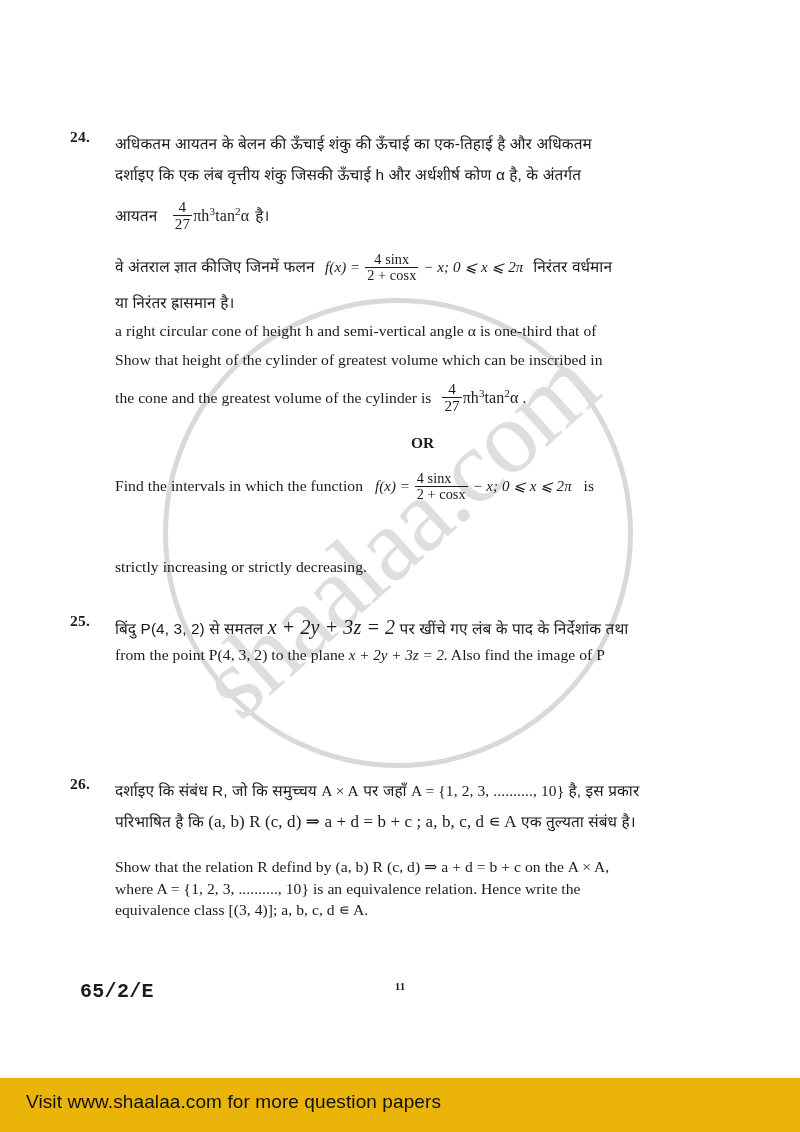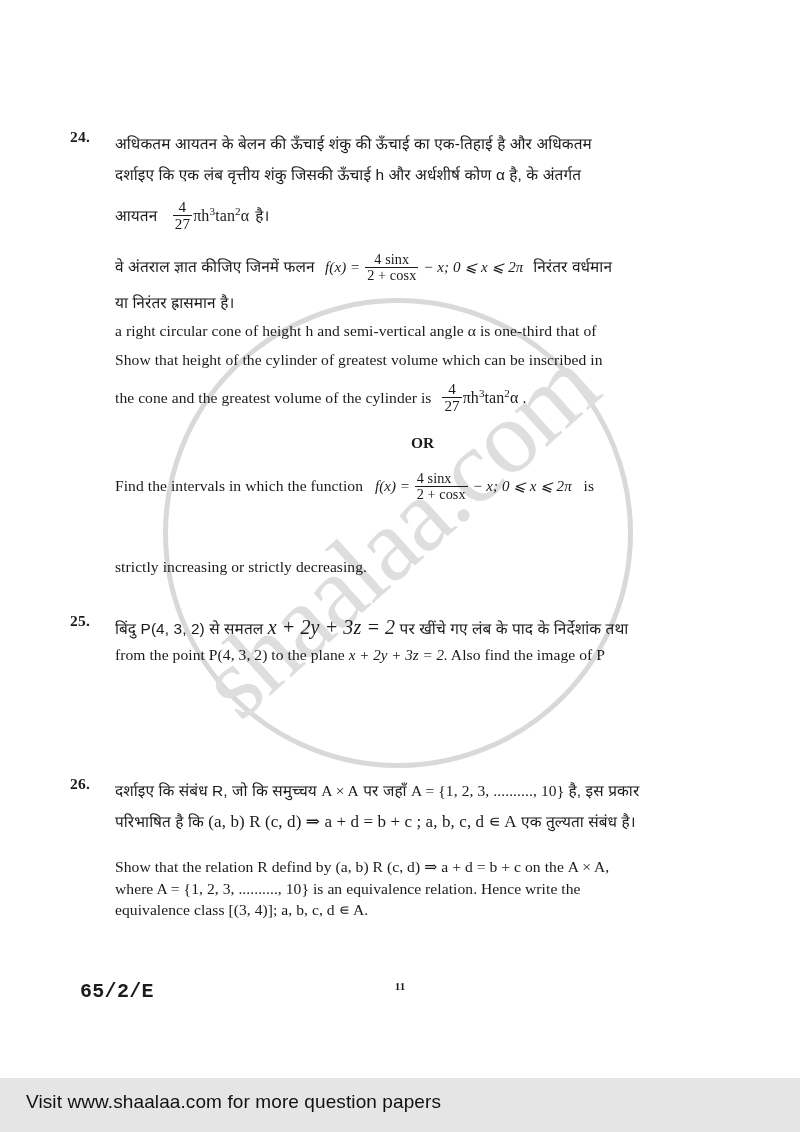--- a/index.html
+++ b/index.html
@@ -171,21 +171,21 @@
     font-size: 11px;
   }
 
   
   #site-banner {
     position: absolute;
     left: 0;
     top: 1078px;
     width: 800px;
     height: 54px;
-    background: #e5e5e5;
+    background: #eab308;
     z-index: 3;
   }
   #site-banner .banner-text {
     position: absolute;
     left: 26px;
     top: 13px;
     font-family: "Liberation Sans", "DejaVu Sans", sans-serif;
     font-size: 19px;
     color: #111111;
     letter-spacing: 0.1px;

